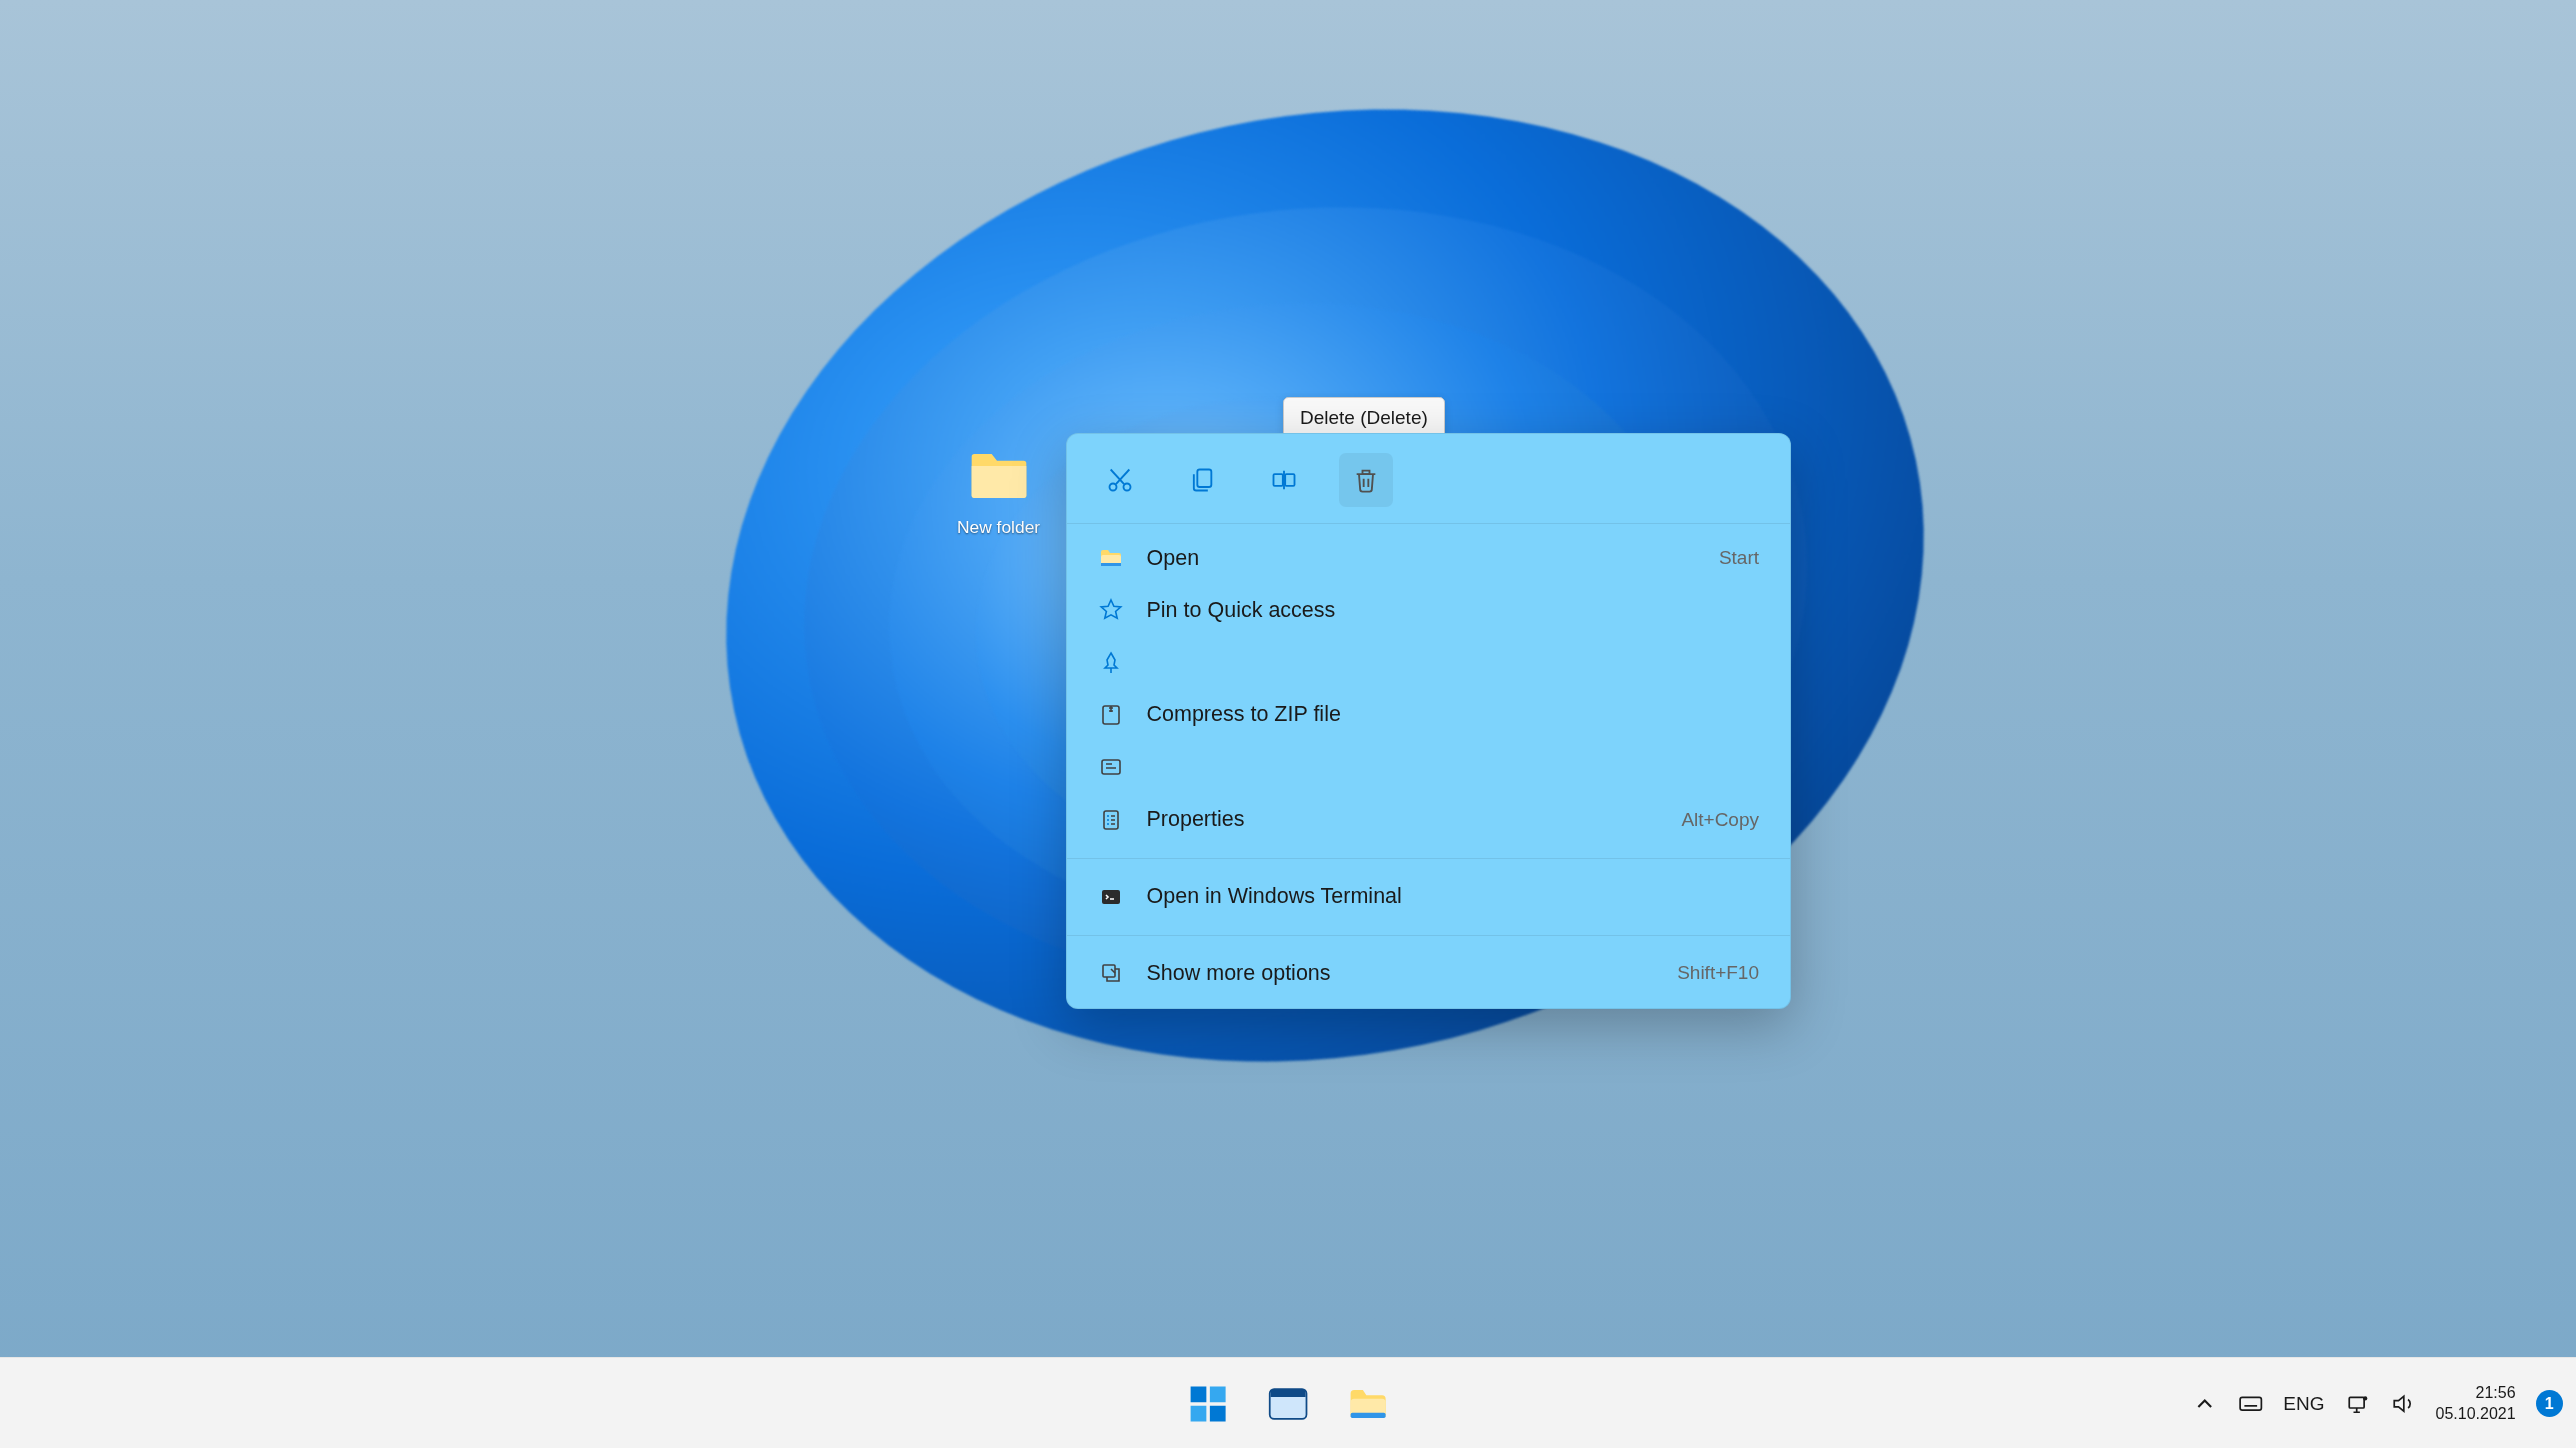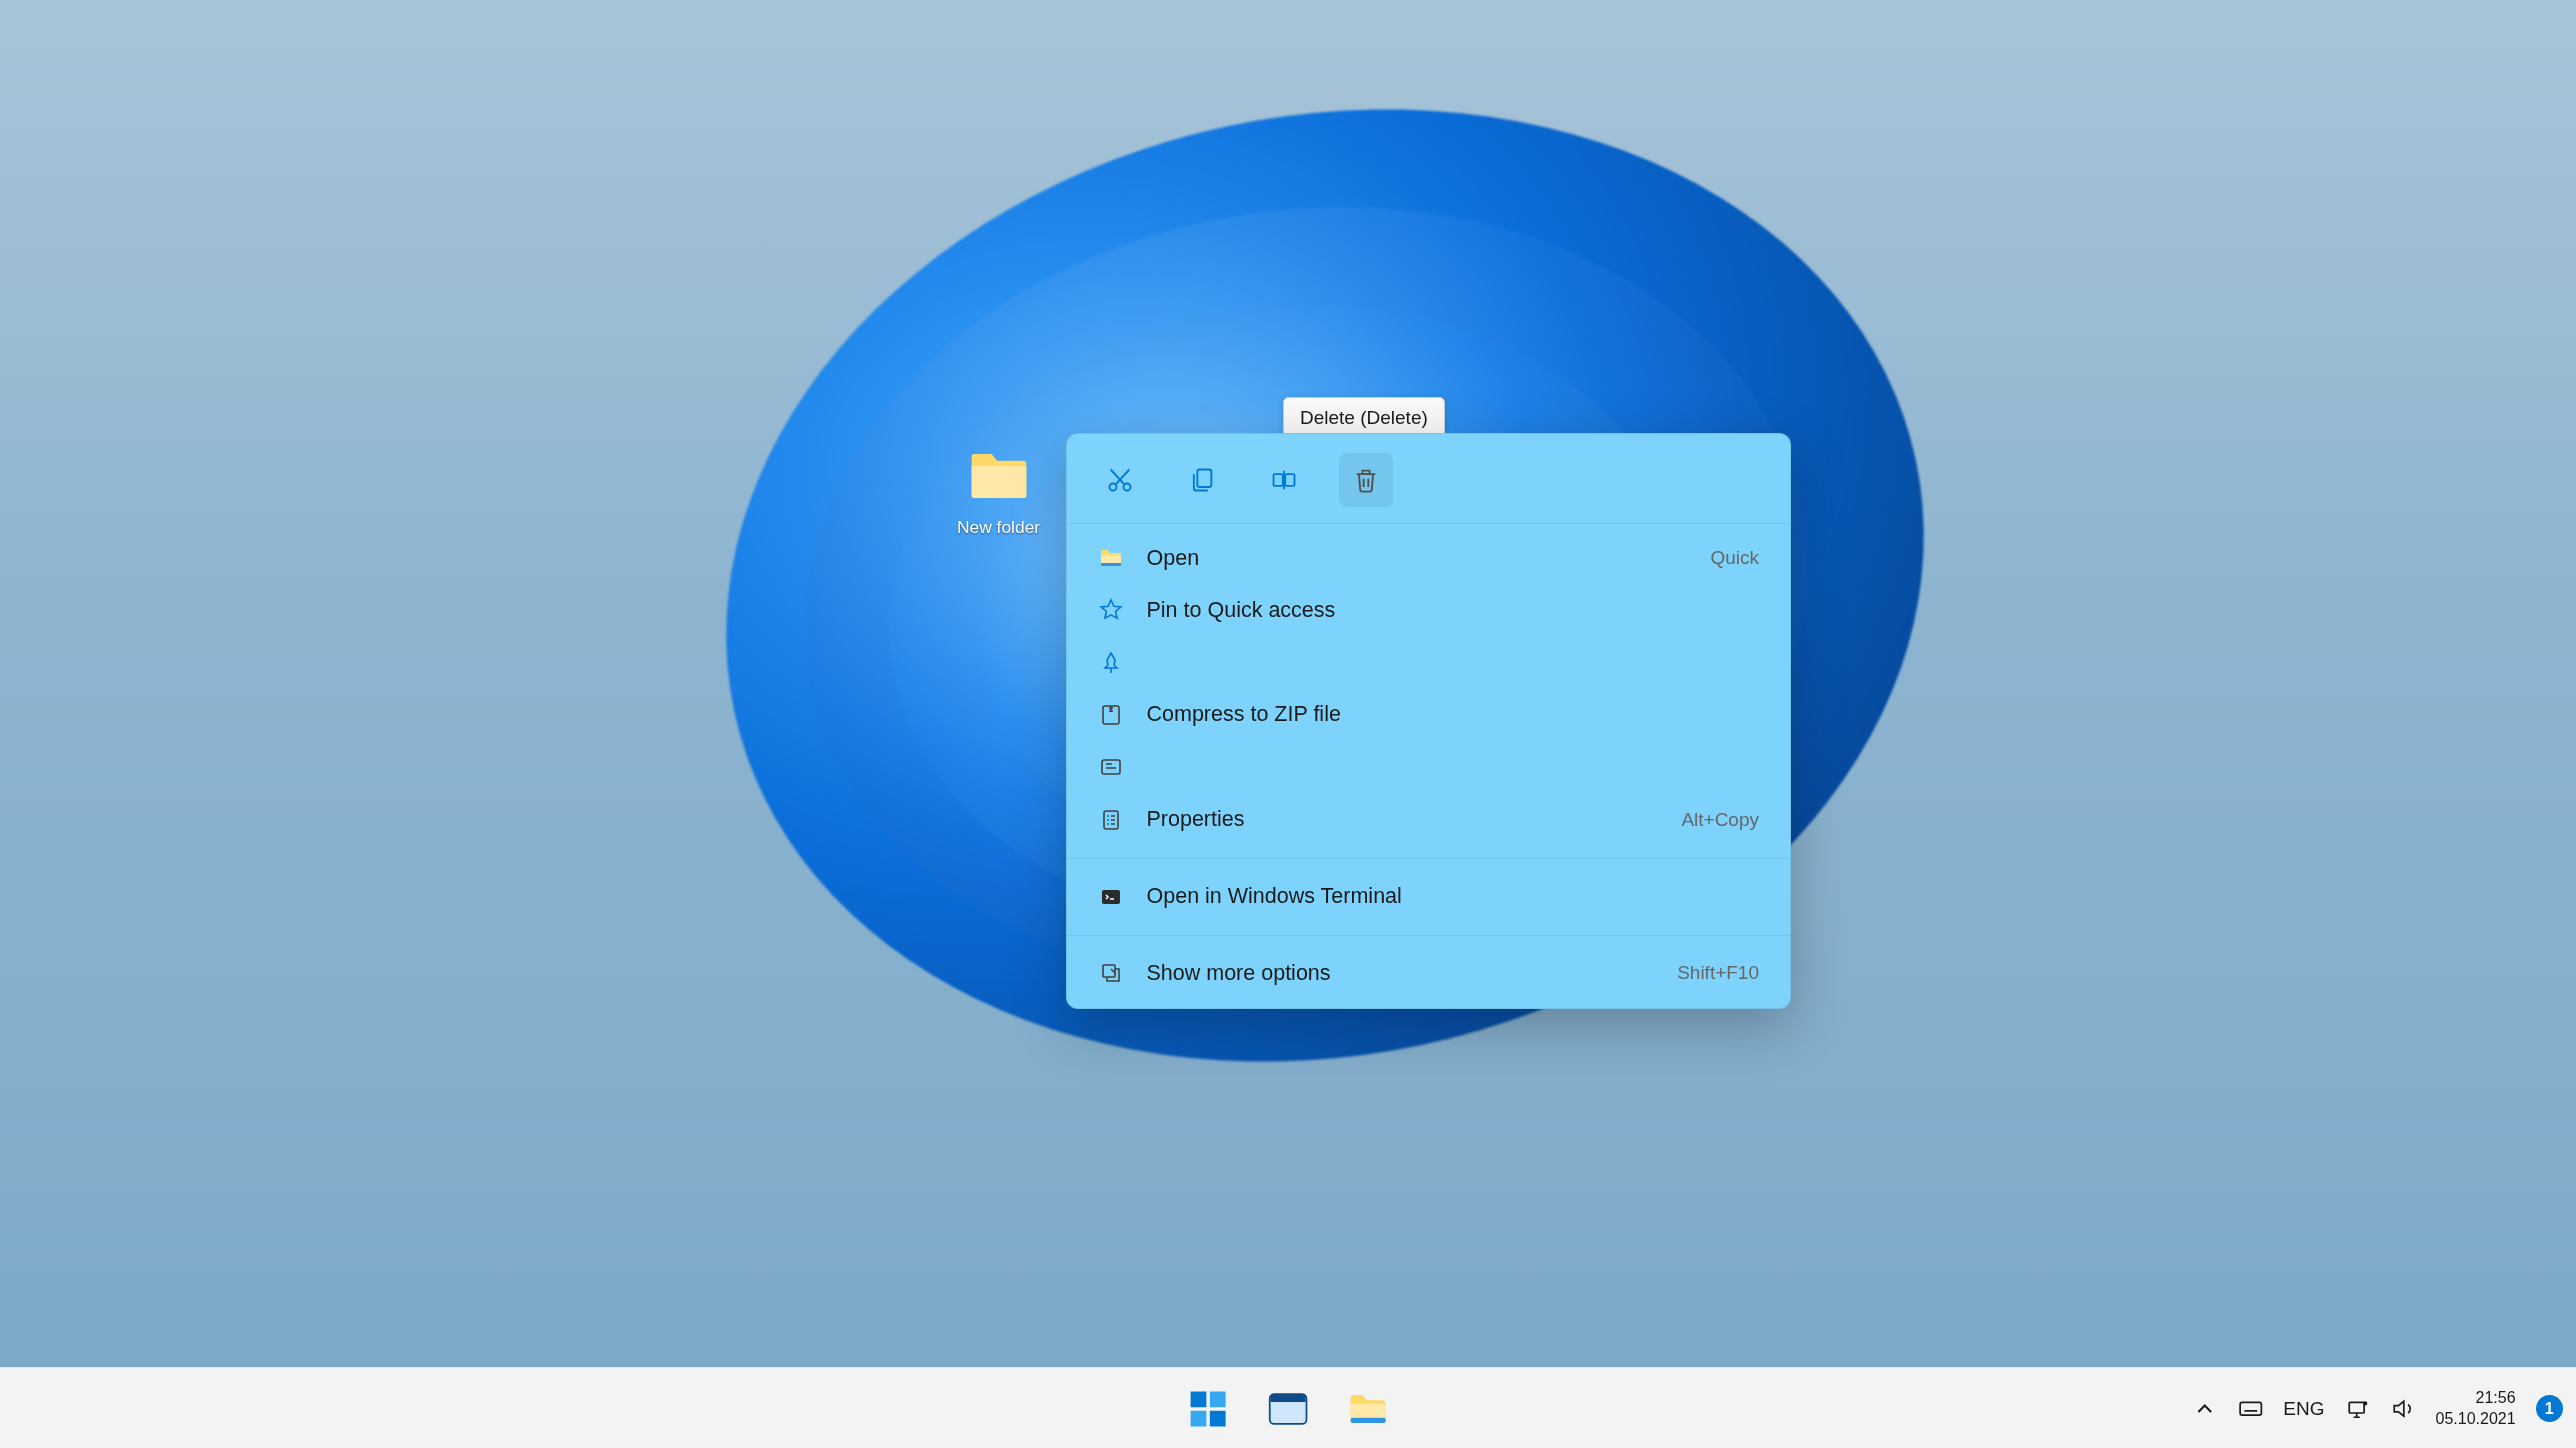--- a/index.html
+++ b/index.html
@@ -107,21 +107,21 @@
     .menu-item-label { font-size: 21.5px; color: #1a1a1a; flex: 1; }
     .menu-item-shortcut { font-size: 19px; color: #666; }
     .menu-divider { height:0.7px; background: rgba(0,0,0,0.08); margin: 4px 0;}
     
     
     .taskbar {
       position: absolute;
       bottom: 0;
       left: 0;
       right: 0;
-      height: 82px;
+      height: 92px;
       background: #f3f3f3;
       display: flex;
       align-items: center;
       border-top: 0.7px solid rgba(0,0,0,0.05);
     }
     .taskbar-center {
       position: absolute;
       left: 50%;
       transform: translateX(-50%);
       display: flex;
@@ -212,21 +212,21 @@
   <div class="menu-items" id="menu-section-0">
       <div class="menu-item">
         <div class="menu-item-icon">
           <svg viewBox="0 0 24 24">
             <path d="M2 6a2 2 0 0 1 2-2h5l2 3h9a2 2 0 0 1 2 2v9a2 2 0 0 1-2 2H4a2 2 0 0 1-2-2z" fill="#ffd968"></path>
             <rect x="2" y="9" width="20" height="11" rx="2" fill="#ffe9a8"></rect>
             <rect x="2" y="17" width="20" height="3" fill="#3095e8"></rect>
           </svg>
         </div>
         <span class="menu-item-label">Open</span>
-        <span class="menu-item-shortcut">Quick</span>
+        <span class="menu-item-shortcut">Start</span>
       </div>
       <div class="menu-item">
         <div class="menu-item-icon">
           <svg viewBox="0 0 24 24" fill="none" stroke="#0078d4" stroke-width="1.6">
             <path d="M12 2l2.9 6.3 6.9.6-5.2 4.6 1.6 6.8L12 16.9 5.8 20.3l1.6-6.8L2.2 8.9l6.9-.6z"></path>
           </svg>
         </div>
         <span class="menu-item-label">Pin to Quick access</span>
       </div>
       <div class="menu-item">

